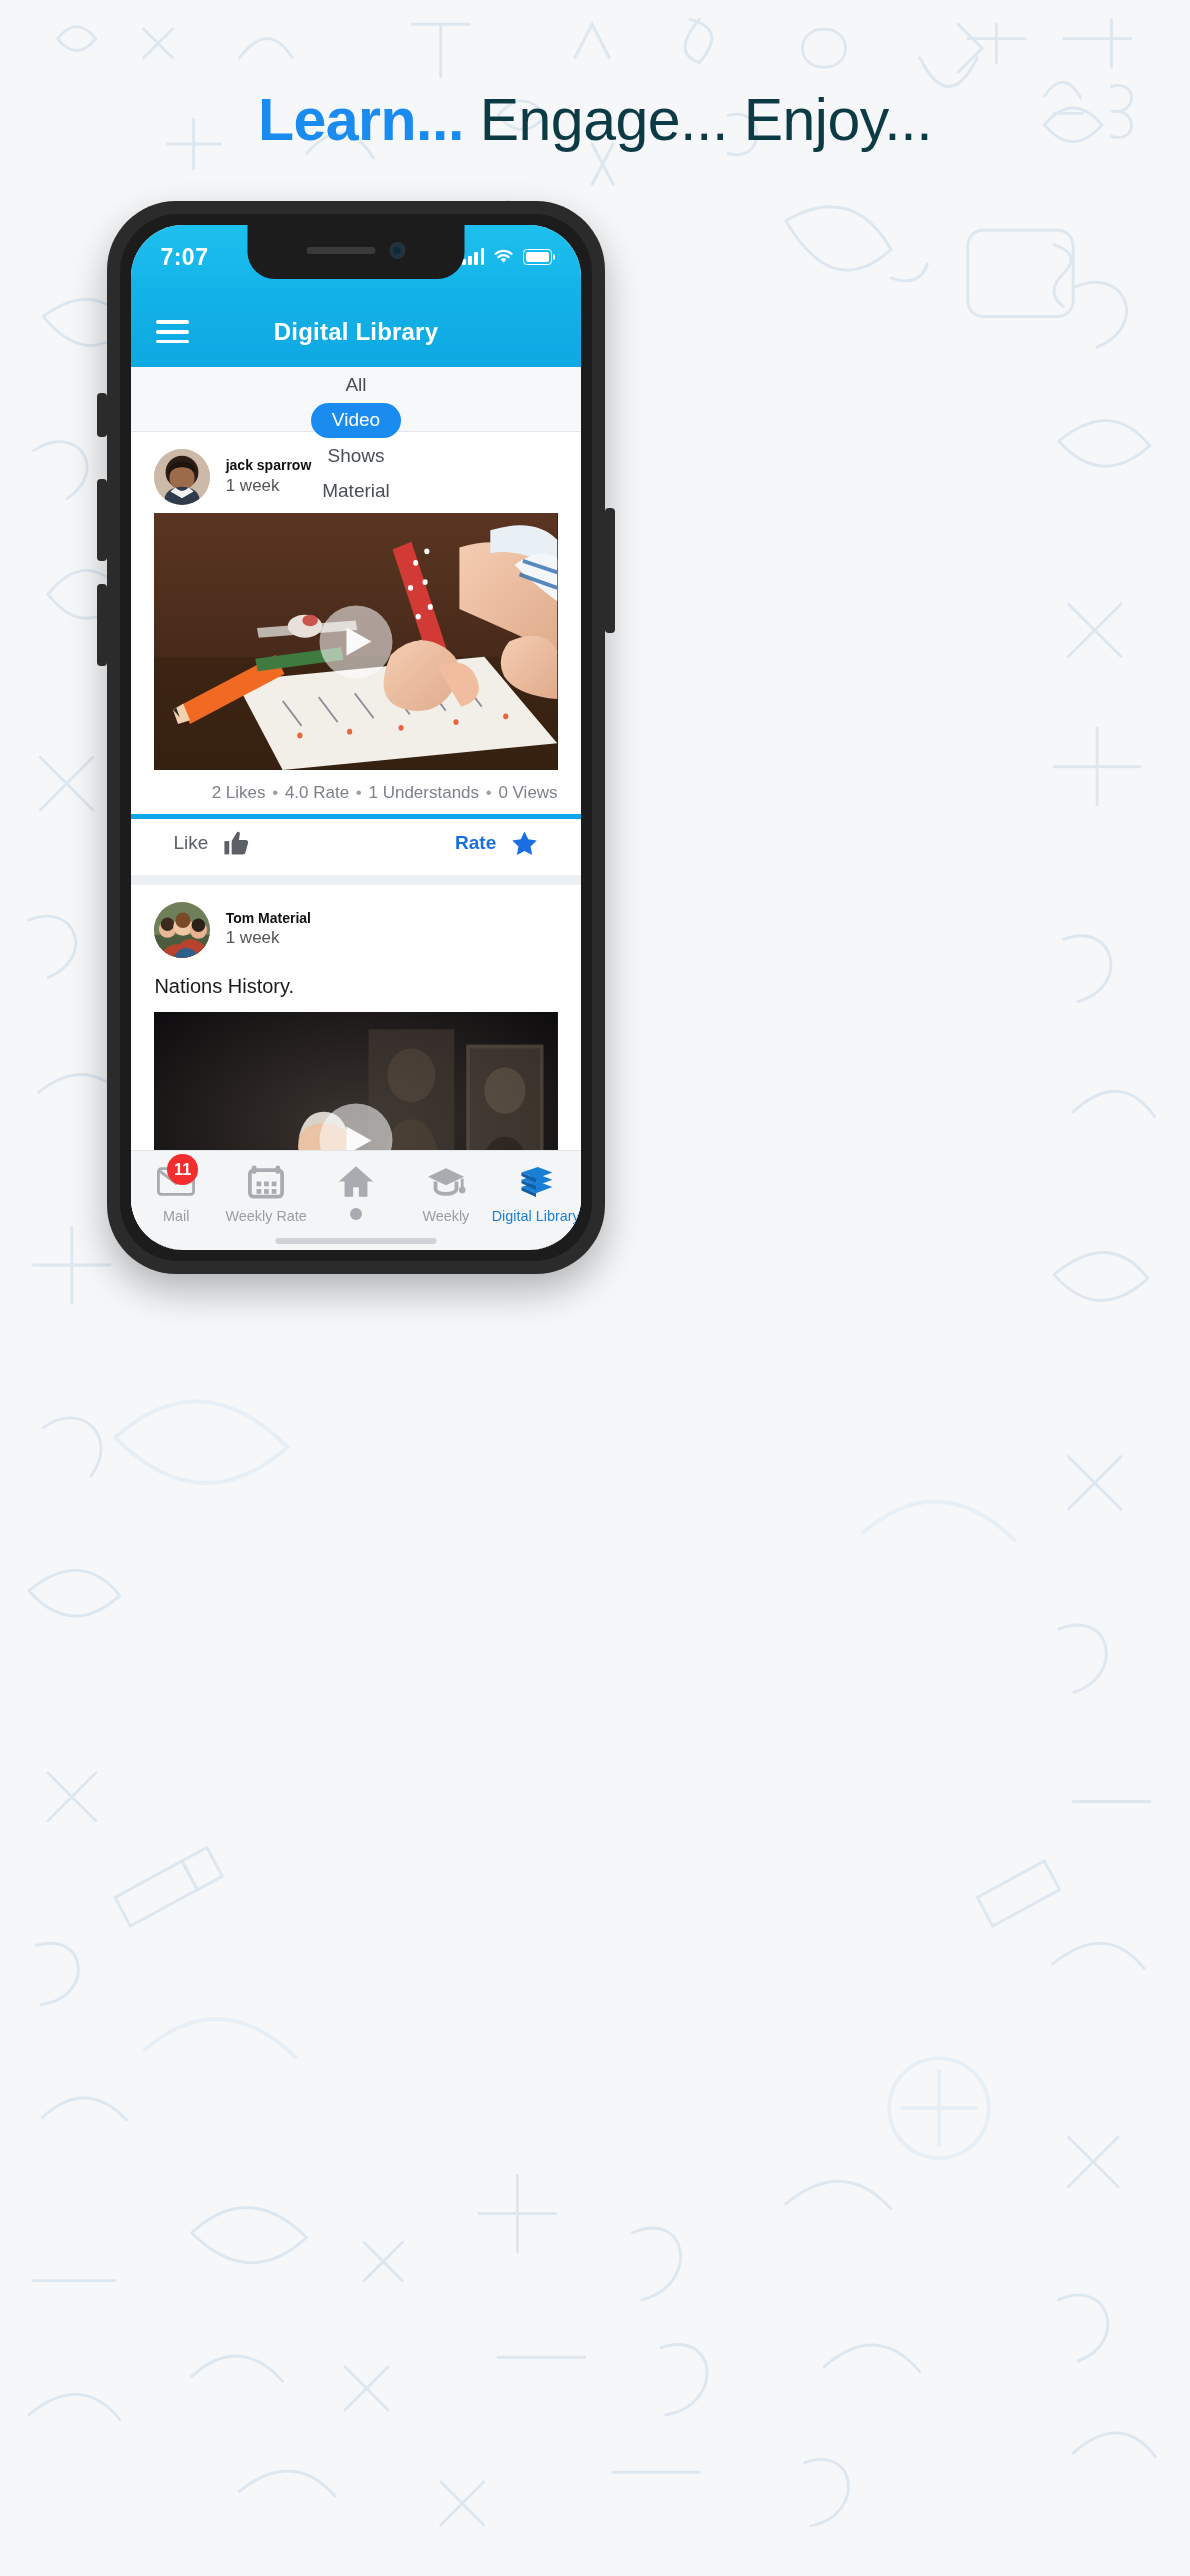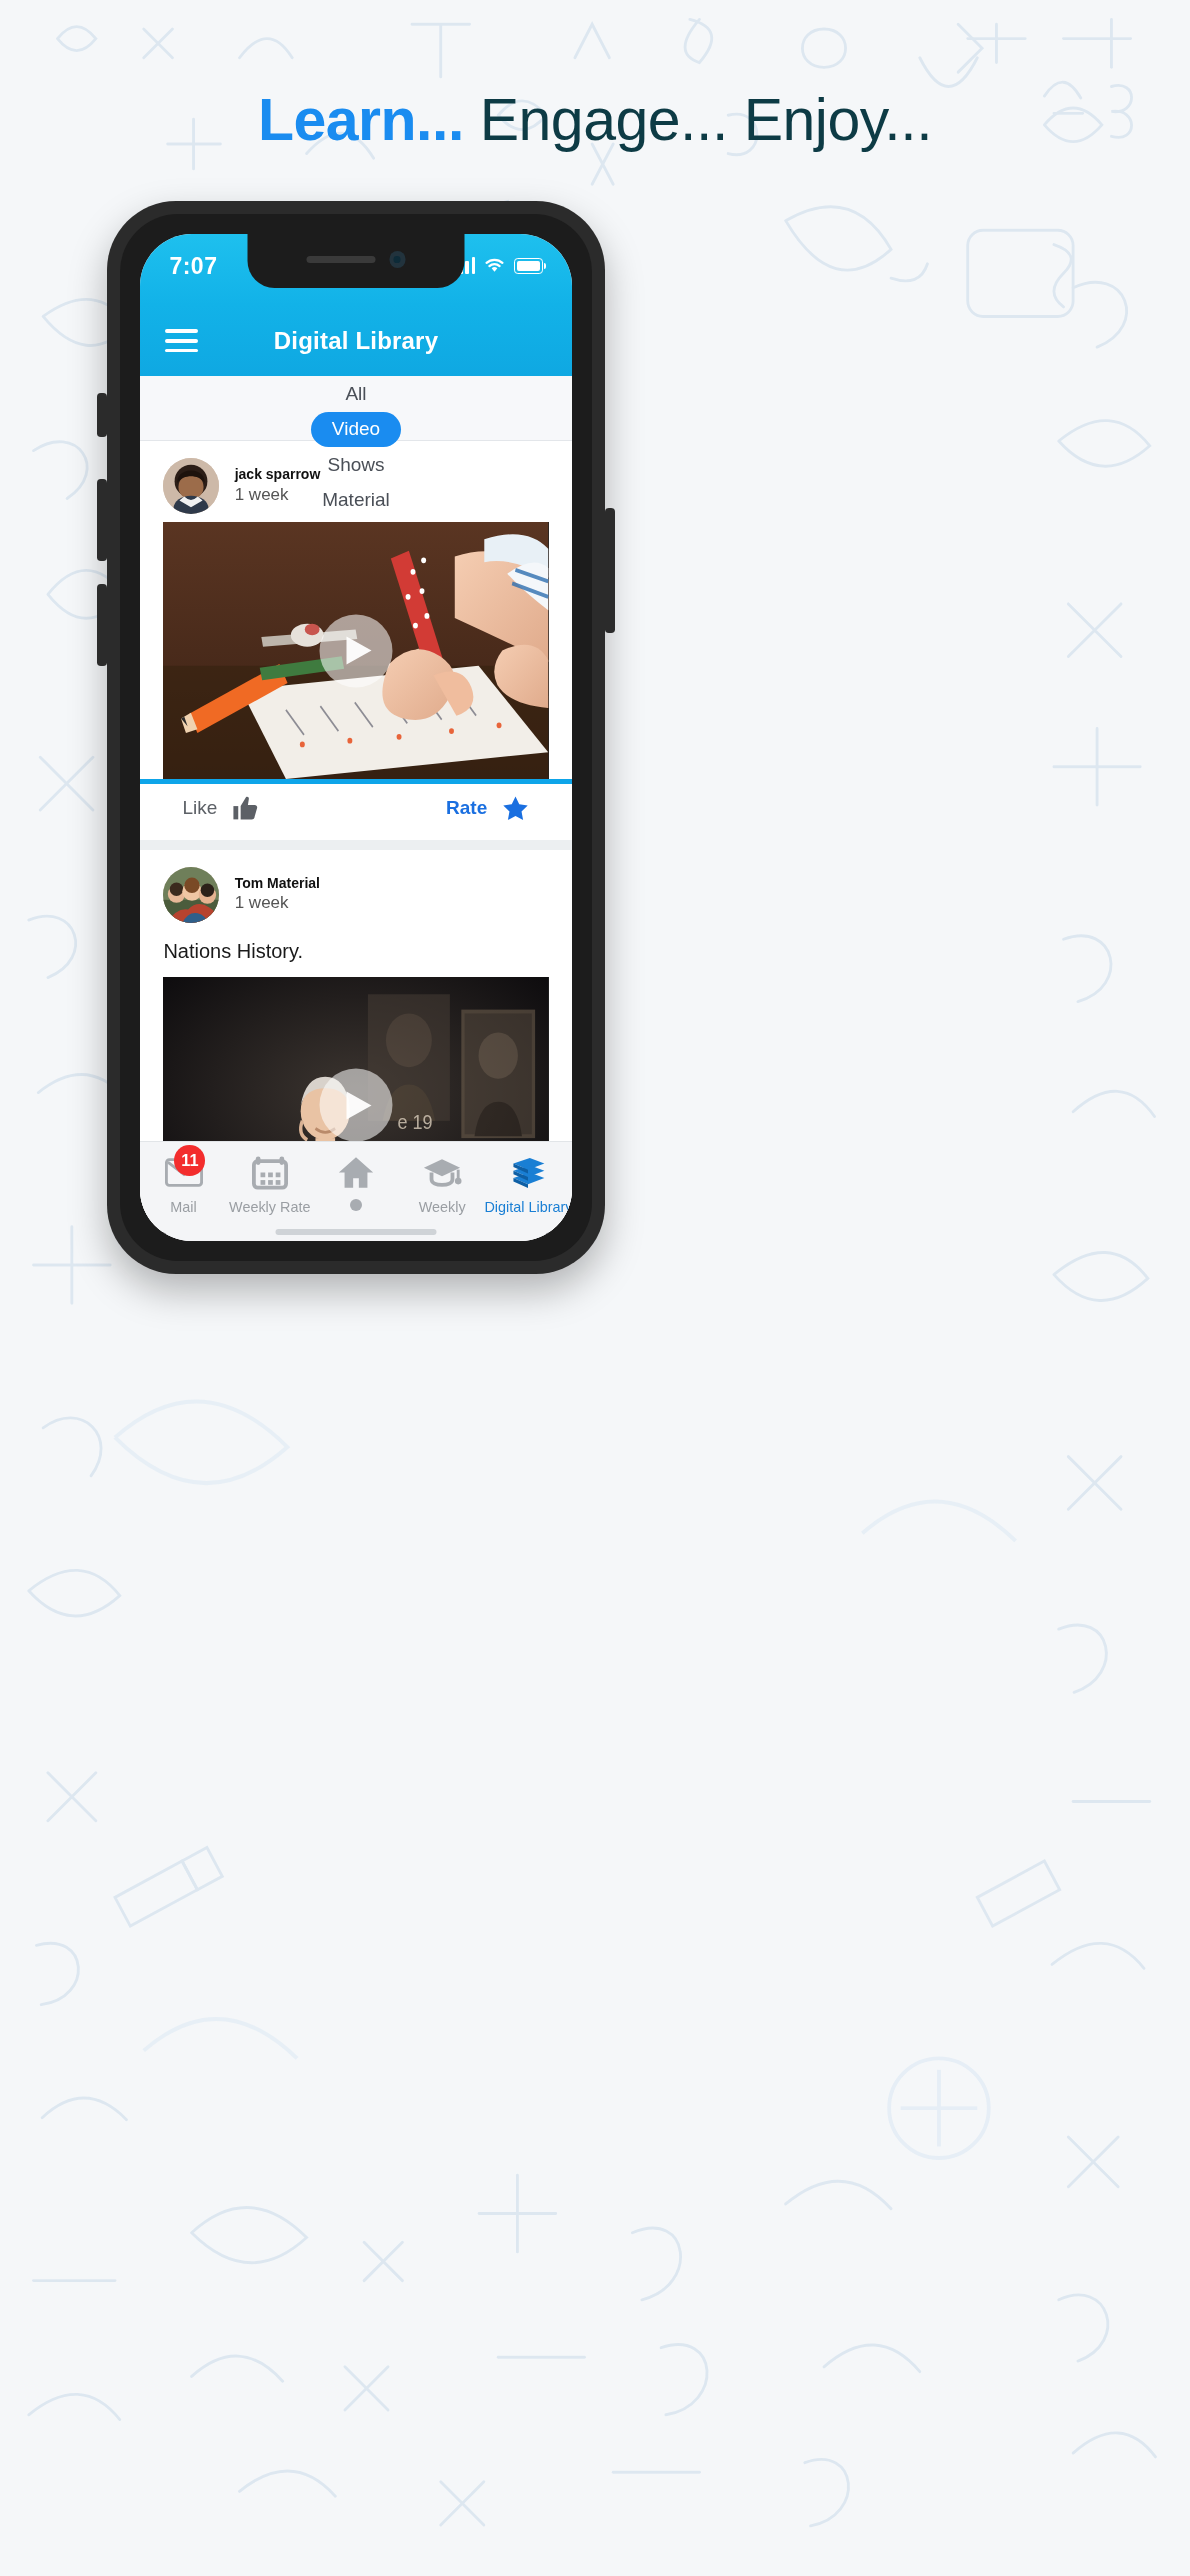--- a/index.html
+++ b/index.html
@@ -28,21 +28,21 @@
   .phone {
     position: absolute; left: 107px; top: 201px;
     width: 498px; height: 1073px;
     border-radius: 69px;
     background: #2b2b2b;
     padding: 13.4px;
     box-shadow: 0 17px 38px rgba(0,0,0,0.28);
   }
   .phone-inner {
     position: relative; width: 100%; height: 100%;
-    border-radius: 58px; background: #1c1c1c; padding: 20px;
+    border-radius: 58px; background: #1c1c1c; padding: 11px;
   }
   .screen {
     position: relative; width: 100%; height: 100%;
     border-radius: 52px; background: #ffffff; overflow: hidden;
   }
   
   .btn-side { position: absolute; background: #2b2b2b; border-radius: 3.8px; }
   .btn-left1 { left: -9.6px; top: 192px;  width: 9.6px; height: 44px; }
   .btn-left2 { left: -9.6px; top: 278px;  width: 9.6px; height: 82px; }
   .btn-left3 { left: -9.6px; top: 383px;  width: 9.6px; height: 82px; }
@@ -403,20 +403,23 @@
 
                 <path d="M420 54 q32 -20 50 -6 l0 44 q-28 -18 -50 -38z" fill="#f4f7fa"></path>
                 <g stroke="#2f6fb0" stroke-width="4" opacity="0.8">
                   <path d="M430 50 l40 12"></path>
                     <path d="M426 64 l44 14"></path>
                 </g>
               </svg>
               <div class="playbtn"></div>
             </div>
 
+            <div class="stats">
+              <span>2 Likes</span><span class="dot">•</span><span>4.0 Rate</span><span class="dot">•</span><span>1 Understands</span><span class="dot">•</span><span>0 Views</span>
+            </div>
 
             <div class="actions">
               <div class="act like">
                 <span>Like</span>
                 <svg class="ic" viewBox="0 0 24 24">
                   <path fill="#5c6066" d="M2 10h4v11H2z"></path>
                   <path fill="#5c6066" d="M8 10l4.5-7.5c1.6-.6 2.6.4 2.2 2L14 9h5.6c1.4 0 2.4 1.3 2 2.6l-2 7A2.6 2.6 0 0117 21H8z"></path>
                 </svg>
               </div>
               <div class="act rate">

